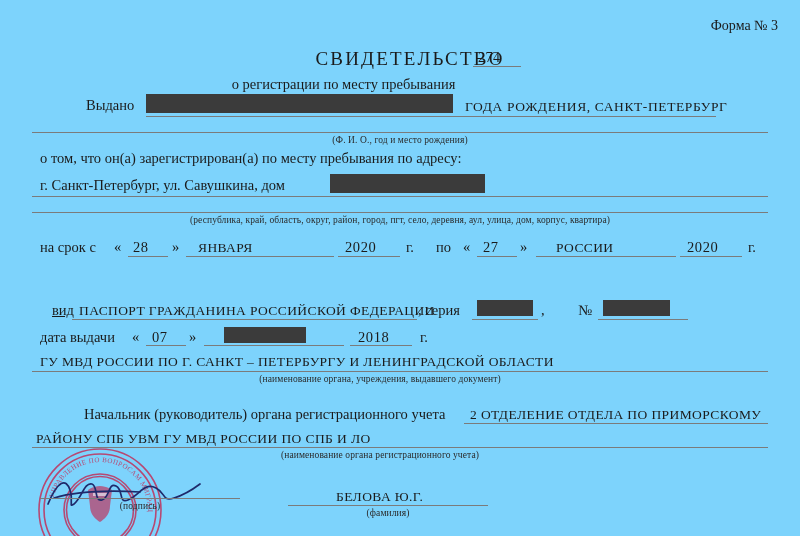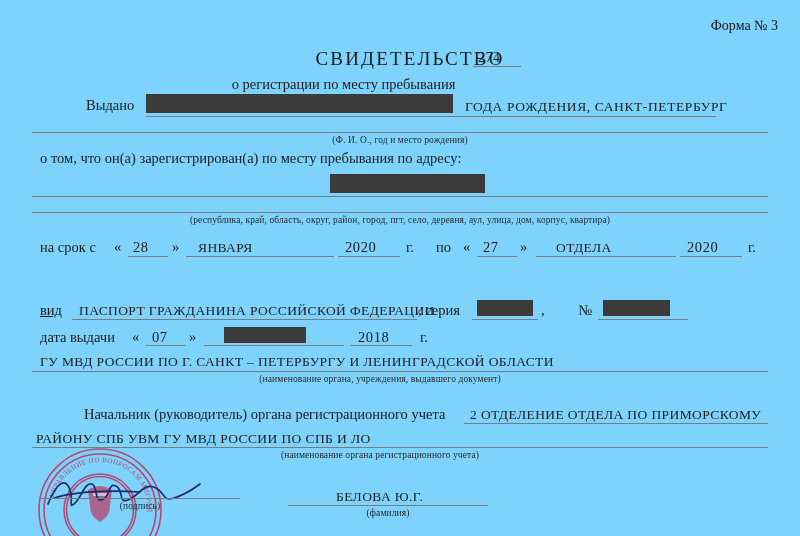--- a/index.html
+++ b/index.html
@@ -100,20 +100,21 @@
   <div class="abs txt" style="left:86px; top:97px;">Выдано</div>
   <div class="redact" style="left:146px; top:94px; width:307px; height:19px;"></div>
   <div class="abs bold-caps" style="left:456px; top:99px;">ГОДА РОЖДЕНИЯ, САНКТ-ПЕТЕРБУРГ</div>
   <div class="line" style="left:146px; top:116px; width:570px;"></div>
 
   <div class="line" style="left:32px; top:132px; width:736px;"></div>
   <div class="abs sm ctr" style="left:200px; top:135px; width:400px;">(Ф. И. О., год и место рождения)</div>
 
   <div class="abs txt" style="left:40px; top:150px;">о том, что он(а) зарегистрирован(а) по месту пребывания по адресу:</div>
 
+  <div class="abs txt" style="left:40px; top:177px;">г. Санкт-Петербург, ул. Савушкина, дом</div>
   <div class="redact" style="left:330px; top:174px; width:155px; height:19px;"></div>
   <div class="line" style="left:32px; top:196px; width:736px;"></div>
   <div class="line" style="left:32px; top:212px; width:736px;"></div>
   <div class="abs sm ctr" style="left:120px; top:215px; width:560px;">(республика, край, область, округ, район, город, пгт, село, деревня, аул, улица, дом, корпус, квартира)</div>
 
   <div class="abs txt" style="left:40px; top:239px;">на срок с</div>
   <div class="abs txt" style="left:114px; top:239px;">«</div>
   <div class="abs txt-sp" style="left:133px; top:239px;">28</div>
   <div class="abs txt" style="left:172px; top:239px;">»</div>
   <div class="line" style="left:128px; top:256px; width:40px;"></div>
@@ -124,29 +125,29 @@
   <div class="abs txt-sp" style="left:345px; top:239px;">2020</div>
   <div class="line" style="left:338px; top:256px; width:62px;"></div>
   <div class="abs txt" style="left:406px; top:239px;">г.</div>
 
   <div class="abs txt" style="left:436px; top:239px;">по</div>
   <div class="abs txt" style="left:463px; top:239px;">«</div>
   <div class="abs txt-sp" style="left:483px; top:239px;">27</div>
   <div class="abs txt" style="left:520px; top:239px;">»</div>
   <div class="line" style="left:477px; top:256px; width:40px;"></div>
 
-  <div class="abs txt-caps" style="left:556px; top:240px;">ОТДЕЛА</div>
+  <div class="abs txt-caps" style="left:556px; top:240px;">РОССИИ</div>
   <div class="line" style="left:536px; top:256px; width:140px;"></div>
 
   <div class="abs txt-sp" style="left:687px; top:239px;">2020</div>
   <div class="line" style="left:680px; top:256px; width:62px;"></div>
   <div class="abs txt" style="left:748px; top:239px;">г.</div>
 
 
-  <div class="abs txt" style="left:40px; top:302px;text-decoration:underline;">вид</div>
+  <div class="abs txt" style="left:52px; top:302px;text-decoration:underline;">вид</div>
   <div class="abs txt-caps" style="left:79px; top:303px;">ПАСПОРТ ГРАЖДАНИНА РОССИЙСКОЙ ФЕДЕРАЦИИ</div>
   <div class="line" style="left:72px; top:319px; width:345px;"></div>
   <div class="abs txt" style="left:418px; top:302px;">, серия</div>
   <div class="redact" style="left:477px; top:300px; width:56px; height:16px;"></div>
   <div class="line" style="left:472px; top:319px; width:66px;"></div>
   <div class="abs txt" style="left:541px; top:302px;">,</div>
   <div class="abs txt" style="left:578px; top:302px;">№</div>
   <div class="redact" style="left:603px; top:300px; width:67px; height:16px;"></div>
   <div class="line" style="left:598px; top:319px; width:90px;"></div>
 

